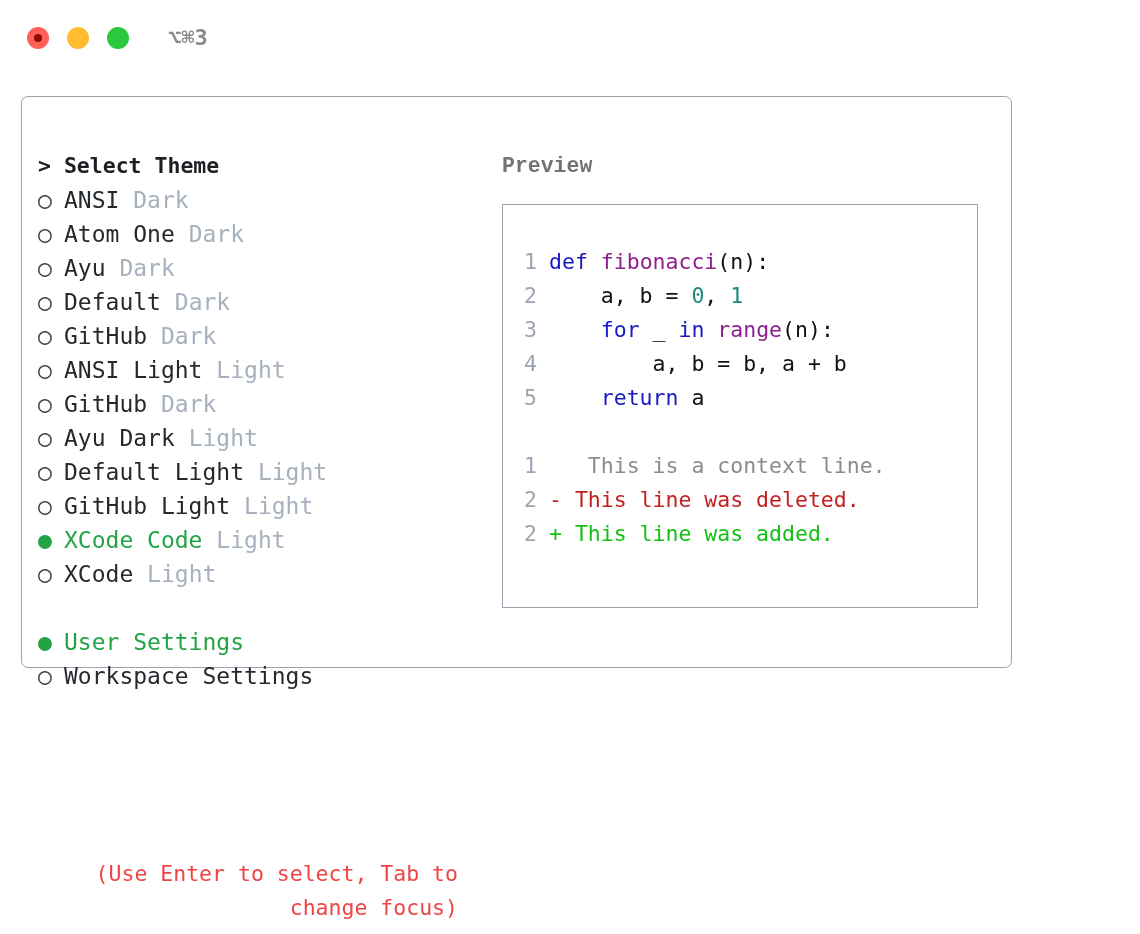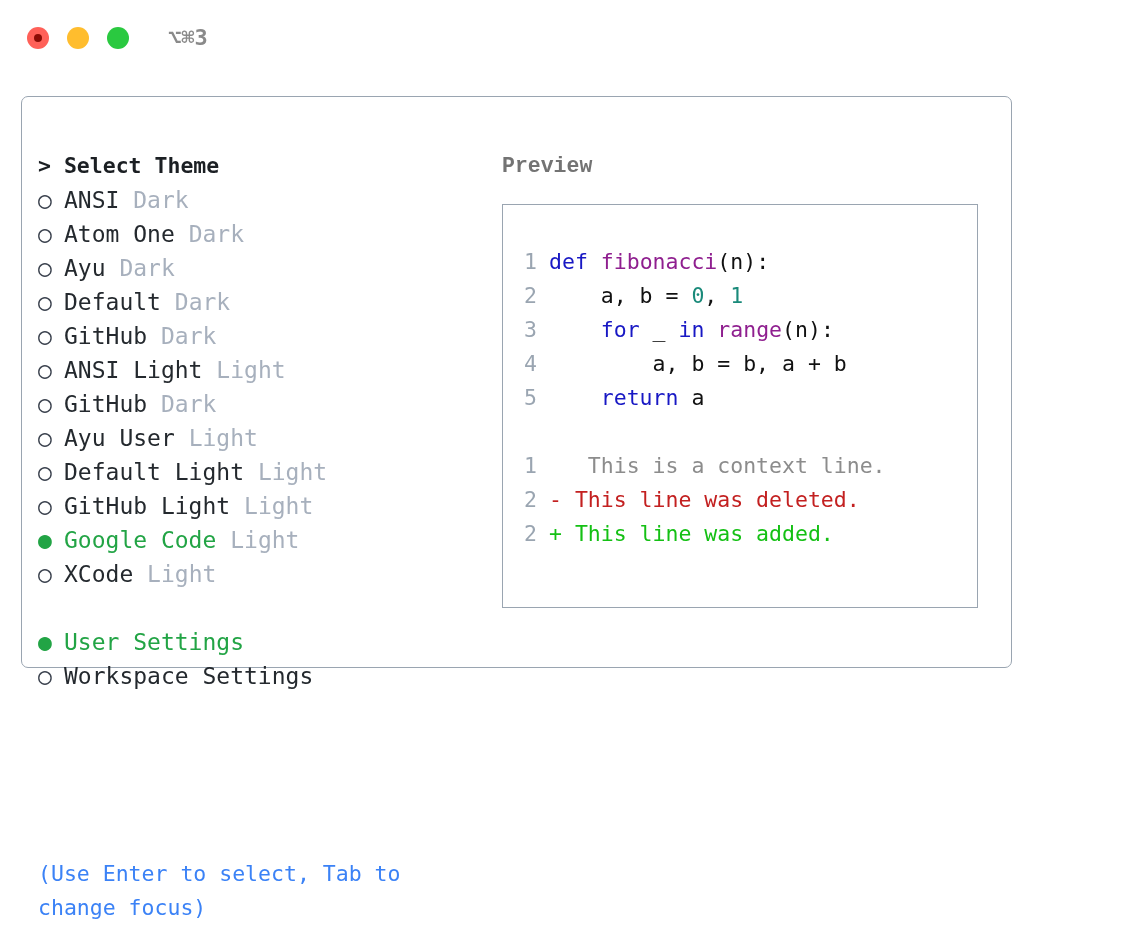--- a/index.html
+++ b/index.html
@@ -116,21 +116,22 @@
     color: #22a445;
   }
 
   #hint {
     position: absolute;
     left: 16px;
     top: 760px;
     width: 420px;
     font-size: 21.5px;
     line-height: 34px;
-    color: #3b82f6;
+    color: #ef4444;
+    text-align: right;
   }
 
   
   #right-col {
     position: absolute;
     left: 480px;
     top: 52px;
     width: 490px;
   }
 
@@ -205,24 +206,24 @@
       <div class="row section-head">&gt; Select Theme</div>
 
       <div id="theme-list">
           <div class="row"><span class="marker">○</span><span class="opt-label">ANSI</span><span> </span><span class="tag">Dark</span></div>
           <div class="row"><span class="marker">○</span><span class="opt-label">Atom One</span><span> </span><span class="tag">Dark</span></div>
           <div class="row"><span class="marker">○</span><span class="opt-label">Ayu</span><span> </span><span class="tag">Dark</span></div>
           <div class="row"><span class="marker">○</span><span class="opt-label">Default</span><span> </span><span class="tag">Dark</span></div>
           <div class="row"><span class="marker">○</span><span class="opt-label">GitHub</span><span> </span><span class="tag">Dark</span></div>
           <div class="row"><span class="marker">○</span><span class="opt-label">ANSI Light</span><span> </span><span class="tag">Light</span></div>
           <div class="row"><span class="marker">○</span><span class="opt-label">GitHub</span><span> </span><span class="tag">Dark</span></div>
-          <div class="row"><span class="marker">○</span><span class="opt-label">Ayu User</span><span> </span><span class="tag">Light</span></div>
+          <div class="row"><span class="marker">○</span><span class="opt-label">Ayu Dark</span><span> </span><span class="tag">Light</span></div>
           <div class="row"><span class="marker">○</span><span class="opt-label">Default Light</span><span> </span><span class="tag">Light</span></div>
           <div class="row"><span class="marker">○</span><span class="opt-label">GitHub Light</span><span> </span><span class="tag">Light</span></div>
-          <div class="row"><span class="marker sel">●</span><span class="opt-label selected">Google Code</span><span> </span><span class="tag">Light</span></div>
+          <div class="row"><span class="marker sel">●</span><span class="opt-label selected">XCode Code</span><span> </span><span class="tag">Light</span></div>
           <div class="row"><span class="marker">○</span><span class="opt-label">XCode</span><span> </span><span class="tag">Light</span></div>
           <div class="row"> </div>
         </div>
 
 
       <div id="apply-list">
           <div class="row"><span class="marker sel">●</span><span class="opt-label selected">User Settings</span></div>
           <div class="row"><span class="marker">○</span><span class="opt-label">Workspace Settings</span></div>
         </div>
 

